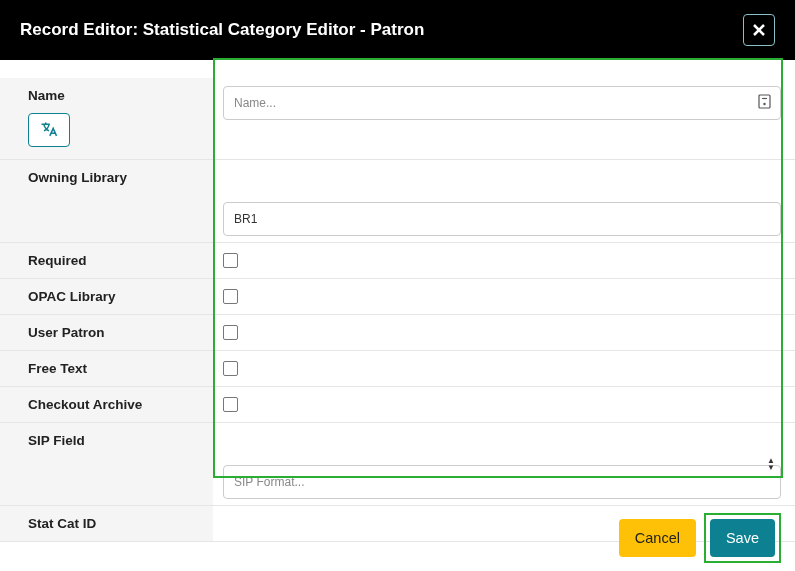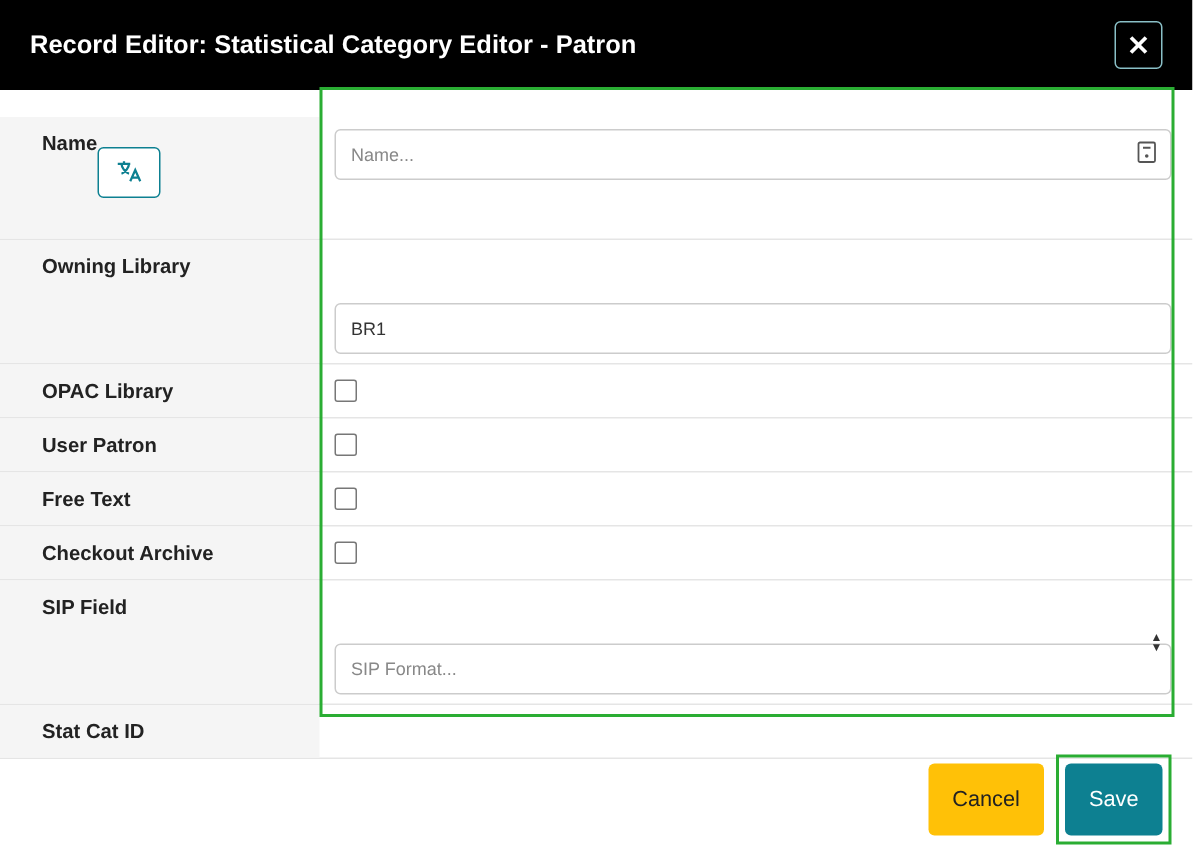--- a/index.html
+++ b/index.html
@@ -73,21 +73,21 @@
       min-height: 44px;
     }
     .form-label {
       width: 213px;
       padding: 10px 12px 10px 28px;
       background: #f5f5f5;
       font-weight: 600;
       font-size: 13.5px;
       color: #222;
       display: flex;
-      flex-direction: row;
+      flex-direction: column;
       align-items: flex-start;
     }
     .form-control-cell {
       flex: 1;
       padding: 6px 14px 6px 10px;
       display: flex;
       align-items: center;
     }
     .form-control-cell.checkbox-cell {
       padding-left: 10px;
@@ -164,21 +164,21 @@
     }
     .footer {
       position: absolute;
       bottom: 8px;
       right: 14px;
       display: flex;
       gap: 8px;
       align-items: center;
     }
     .btn {
-      height: 48px;
+      height: 38px;
       padding: 0 16px;
       border-radius: 4px;
       font-size: 14.5px;
       font-weight: 500;
       cursor: pointer;
       border: none;
       font-family: inherit;
     }
     .btn-cancel {
       background: #ffc107;
@@ -245,20 +245,28 @@
     <div class="form-label">
         <span>Owning Library</span>
       </div>
     <div class="form-control-cell">
       <div class="select-input">
         <span class="value-text">BR1</span>
       </div>
     </div>
   </div>
 
+  <div class="form-row">
+    <div class="form-label">
+        <span>Required</span>
+      </div>
+    <div class="form-control-cell checkbox-cell">
+      <div class="checkbox"></div>
+    </div>
+  </div>
 
   <div class="form-row">
     <div class="form-label">
         <span>OPAC Library</span>
       </div>
     <div class="form-control-cell checkbox-cell">
       <div class="checkbox"></div>
     </div>
   </div>
 

